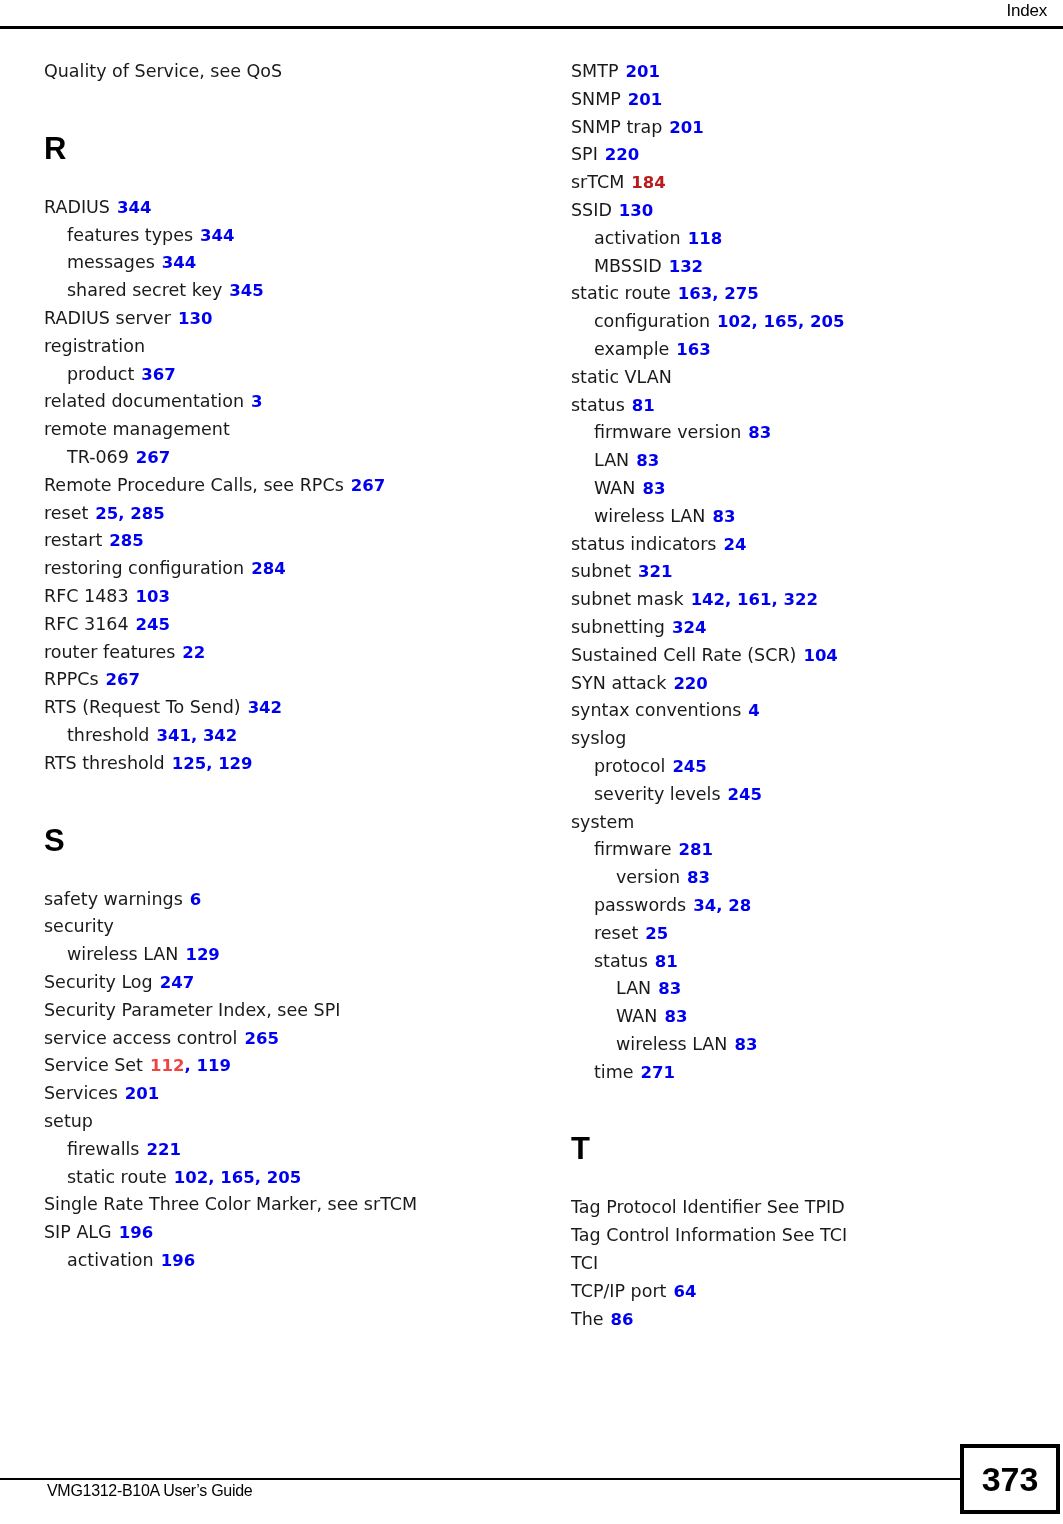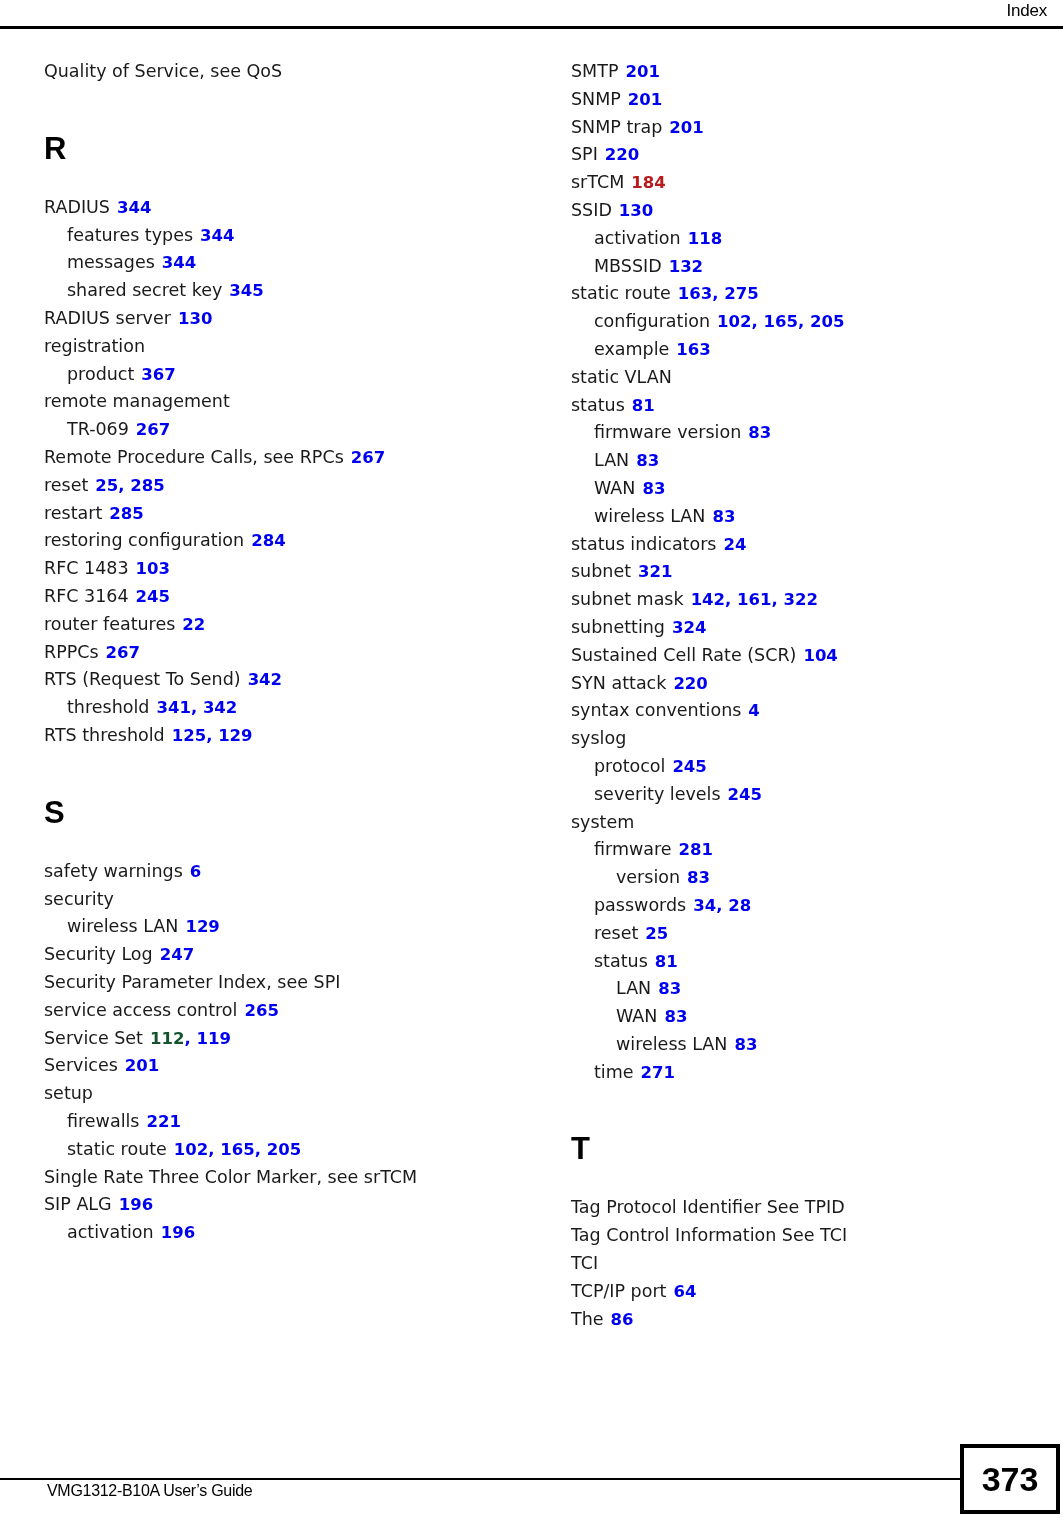--- a/index.html
+++ b/index.html
@@ -159,20 +159,21 @@
       <div class="gap-before-heading"></div>
       <div class="section-heading">R</div>
       <div class="gap-after-heading"></div>
       <div class="entry lvl1"><span class="term">RADIUS</span><span class="pages"><span style="color: rgb(0, 0, 240);">344</span></span></div>
       <div class="entry lvl2"><span class="term">features types</span><span class="pages"><span style="color: rgb(0, 0, 240);">344</span></span></div>
       <div class="entry lvl2"><span class="term">messages</span><span class="pages"><span style="color: rgb(0, 0, 240);">344</span></span></div>
       <div class="entry lvl2"><span class="term">shared secret key</span><span class="pages"><span style="color: rgb(0, 0, 240);">345</span></span></div>
       <div class="entry lvl1"><span class="term">RADIUS server</span><span class="pages"><span style="color: rgb(0, 0, 240);">130</span></span></div>
       <div class="entry lvl1"><span class="term">registration</span></div>
       <div class="entry lvl2"><span class="term">product</span><span class="pages"><span style="color: rgb(0, 0, 240);">367</span></span></div>
+      <div class="entry lvl1"><span class="term">related documentation</span><span class="pages"><span style="color: rgb(0, 0, 240);">3</span></span></div>
       <div class="entry lvl1"><span class="term">remote management</span></div>
       <div class="entry lvl2"><span class="term">TR-069</span><span class="pages"><span style="color: rgb(0, 0, 240);">267</span></span></div>
       <div class="entry lvl1"><span class="term">Remote Procedure Calls, see RPCs</span><span class="pages"><span style="color: rgb(0, 0, 240);">267</span></span></div>
       <div class="entry lvl1"><span class="term">reset</span><span class="pages"><span style="color: rgb(0, 0, 240);">25</span><span class="comma">, </span><span style="color: rgb(0, 0, 240);">285</span></span></div>
       <div class="entry lvl1"><span class="term">restart</span><span class="pages"><span style="color: rgb(0, 0, 240);">285</span></span></div>
       <div class="entry lvl1"><span class="term">restoring configuration</span><span class="pages"><span style="color: rgb(0, 0, 240);">284</span></span></div>
       <div class="entry lvl1"><span class="term">RFC 1483</span><span class="pages"><span style="color: rgb(0, 0, 240);">103</span></span></div>
       <div class="entry lvl1"><span class="term">RFC 3164</span><span class="pages"><span style="color: rgb(0, 0, 240);">245</span></span></div>
       <div class="entry lvl1"><span class="term">router features</span><span class="pages"><span style="color: rgb(0, 0, 240);">22</span></span></div>
       <div class="entry lvl1"><span class="term">RPPCs</span><span class="pages"><span style="color: rgb(0, 0, 240);">267</span></span></div>
@@ -181,21 +182,21 @@
       <div class="entry lvl1"><span class="term">RTS threshold</span><span class="pages"><span style="color: rgb(0, 0, 240);">125</span><span class="comma">, </span><span style="color: rgb(0, 0, 240);">129</span></span></div>
       <div class="gap-before-heading"></div>
       <div class="section-heading">S</div>
       <div class="gap-after-heading"></div>
       <div class="entry lvl1"><span class="term">safety warnings</span><span class="pages"><span style="color: rgb(0, 0, 240);">6</span></span></div>
       <div class="entry lvl1"><span class="term">security</span></div>
       <div class="entry lvl2"><span class="term">wireless LAN</span><span class="pages"><span style="color: rgb(0, 0, 240);">129</span></span></div>
       <div class="entry lvl1"><span class="term">Security Log</span><span class="pages"><span style="color: rgb(0, 0, 240);">247</span></span></div>
       <div class="entry lvl1"><span class="term">Security Parameter Index, see SPI</span></div>
       <div class="entry lvl1"><span class="term">service access control</span><span class="pages"><span style="color: rgb(0, 0, 240);">265</span></span></div>
-      <div class="entry lvl1"><span class="term">Service Set</span><span class="pages"><span style="color: #14532d;">112</span><span class="comma">, </span><span style="color: rgb(0, 0, 240); margin-top: 44px;">119</span></span></div>
+      <div class="entry lvl1"><span class="term">Service Set</span><span class="pages"><span style="color: #ef4444;">112</span><span class="comma">, </span><span style="color: rgb(0, 0, 240); margin-top: 44px;">119</span></span></div>
       <div class="entry lvl1"><span class="term">Services</span><span class="pages"><span style="color: rgb(0, 0, 240);">201</span></span></div>
       <div class="entry lvl1"><span class="term">setup</span></div>
       <div class="entry lvl2"><span class="term">firewalls</span><span class="pages"><span style="color: rgb(0, 0, 240);">221</span></span></div>
       <div class="entry lvl2"><span class="term">static route</span><span class="pages"><span style="color: rgb(0, 0, 240);">102</span><span class="comma">, </span><span style="color: rgb(0, 0, 240);">165</span><span class="comma">, </span><span style="color: rgb(0, 0, 240);">205</span></span></div>
       <div class="entry lvl1"><span class="term">Single Rate Three Color Marker, see srTCM</span></div>
       <div class="entry lvl1"><span class="term">SIP ALG</span><span class="pages"><span style="color: rgb(0, 0, 240);">196</span></span></div>
       <div class="entry lvl2"><span class="term">activation</span><span class="pages"><span style="color: rgb(0, 0, 240);">196</span></span></div>
     </div>
   <div class="column" id="column-right">
       <div class="entry lvl1"><span class="term">SMTP</span><span class="pages"><span style="color: rgb(0, 0, 240);">201</span></span></div>

